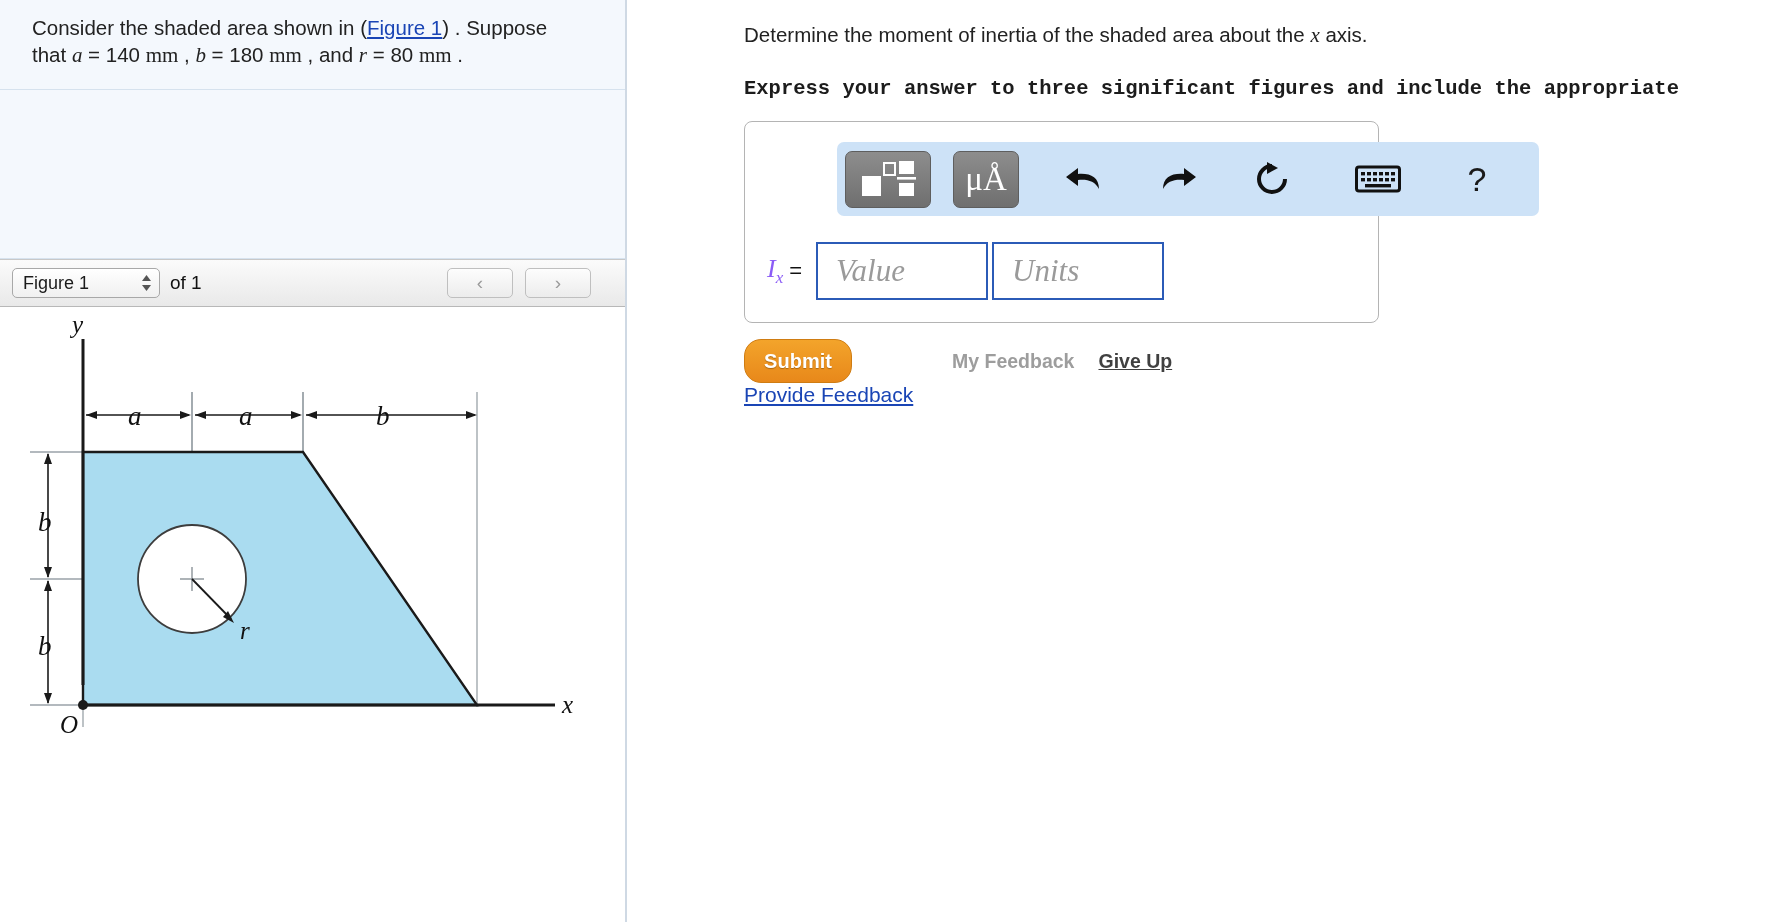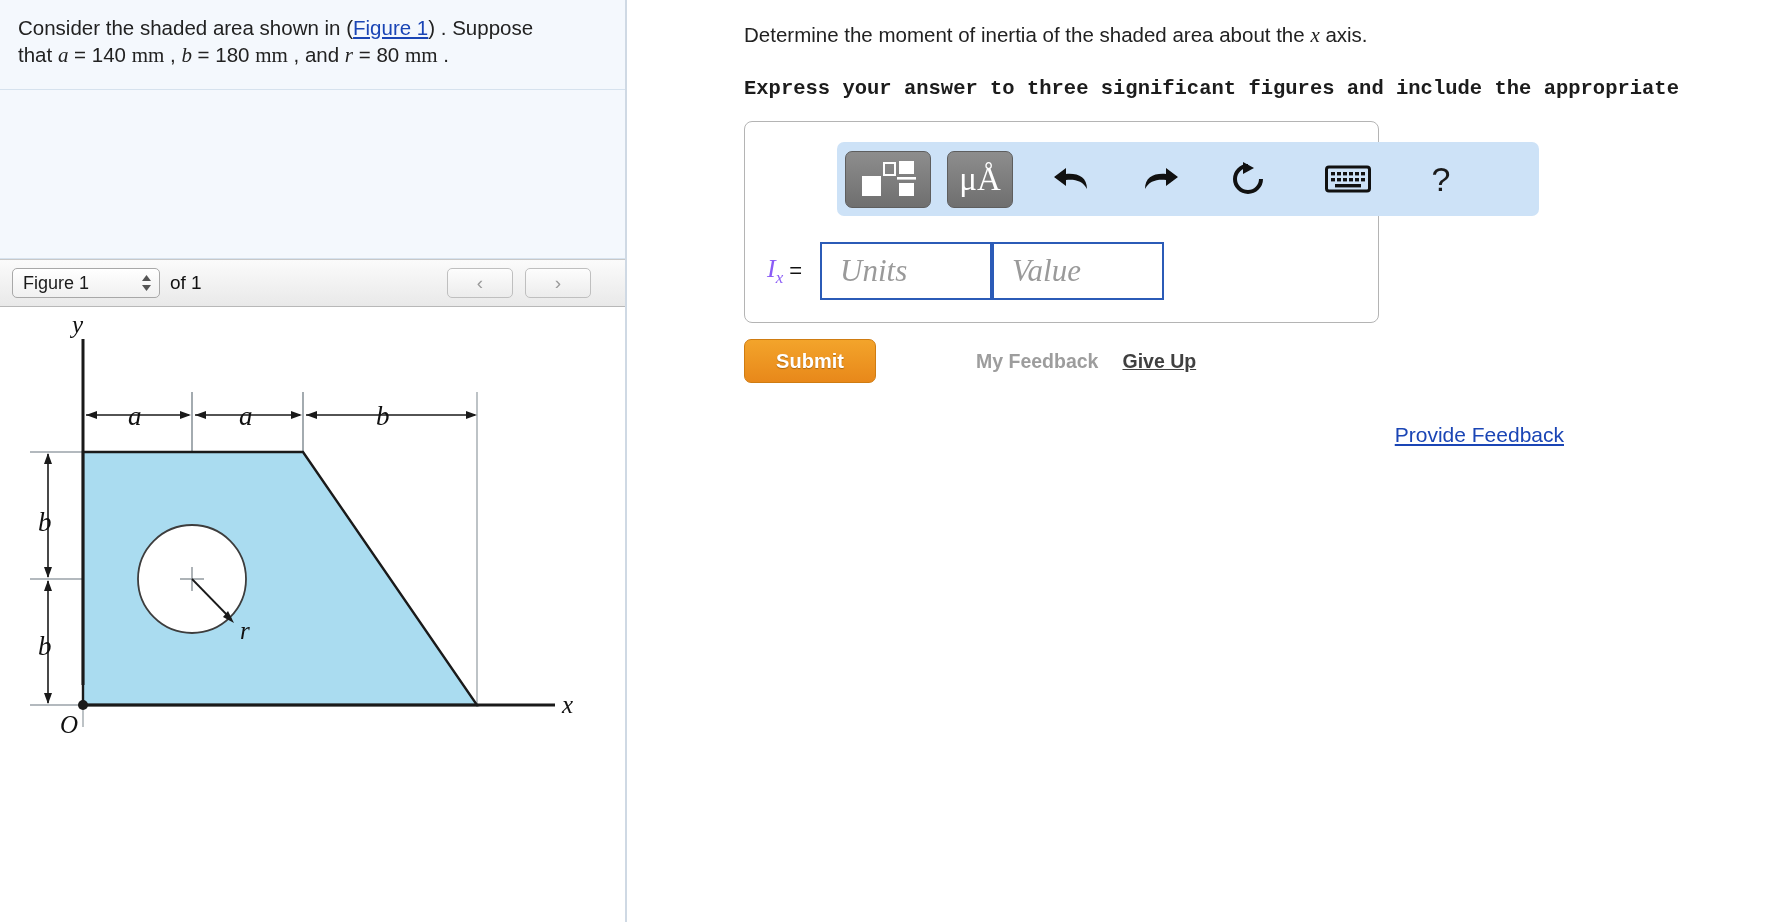--- a/index.html
+++ b/index.html
@@ -15,21 +15,21 @@
   
   .left-pane {
     position: absolute; left: 0; top: 0;
     width: 627px; height: 922px;
     background: #ffffff;
     border-right: 2px solid #cfd9e4;
   }
   .problem-statement {
     background: #f4f8fd;
     border-bottom: 1px solid #d6e2ee;
-    padding: 14px 20px 16px 18px;
+    padding: 14px 20px 16px 32px;
     min-height: 90px;
   }
   .problem-statement p {
     margin: 0;
     font-size: 20.5px;
     line-height: 1.32;
     color: #222222;
   }
   .math-it { font-family: "Liberation Serif", serif; font-style: italic; font-size: 21px; }
   .math-rm { font-family: "Liberation Serif", serif; font-style: normal; font-size: 21px; }
@@ -99,21 +99,21 @@
     background: #ffffff;
     position: relative;
   }
   .mathbar {
     position: absolute; left: 92px; top: 20px;
     width: 702px; height: 74px;
     background: #cde2f7;
     border-radius: 7px;
     display: flex; align-items: center;
     padding-left: 8px;
-    gap: 12px;
+    gap: 18px;
   }
   .tool-btn {
     width: 86px; height: 57px;
     border-radius: 7px;
     background-image: linear-gradient(#8d8d8d, #6f6f6f);
     border: 1px solid #5e5e5e;
     display: flex; align-items: center; justify-content: center;
     cursor: pointer;
     margin-right: 4px;
   }
@@ -157,42 +157,42 @@
     font-family: "Liberation Serif", serif;
     font-style: italic; font-size: 31px; color: #9a9a9a;
   }
 
   .action-row {
     margin-top: 16px;
     display: flex; align-items: center;
     width: 700px;
   }
   .submit-btn {
-    width: 132px; height: 44px;
+    width: 108px; height: 44px;
     background-image: linear-gradient(#f3a42b, #e8881a);
     border: 1px solid #cf7c12;
-    border-radius: 7px;
+    border-radius: 17px;
     color: #ffffff; font-weight: bold; font-size: 20px;
     display: flex; align-items: center; justify-content: center;
     cursor: pointer;
     text-shadow: 0 1px 1px rgba(120,70,0,.55);
   }
   .my-answers {
     margin-left: 100px;
     color: #9d9d9d; font-weight: bold; font-size: 19.5px;
     cursor: pointer;
   }
   .give-up {
     margin-left: 24px;
     color: #404040; font-weight: bold; font-size: 19.5px;
     text-decoration: underline; cursor: pointer;
   }
   .feedback-row {
-    margin-top: 40px; width: 820px;
-    display: flex; justify-content: flex-end;
+    width: 820px;
+    display: flex; 
   }
   .feedback-link {
     color: #1a45b5; font-size: 21px; text-decoration: underline; cursor: pointer;
   }
 </style>
 </head>
 <body>
 
 <div id="root">
 
@@ -354,25 +354,25 @@
         </div>
 
         <div class="help-btn">
           <span>?</span>
         </div>
       </div>
 
       <div class="field-row">
         <span class="var-label"><span>I</span><sub>x</sub></span>
         <span class="eq-sign">=</span>
+        <div class="answer-input">
+          <span class="ph">Value</span>
+        </div>
         <div class="answer-input second">
           <span class="ph">Units</span>
-        </div>
-        <div class="answer-input">
-          <span class="ph">Value</span>
         </div>
       </div>
     </div>
 
     <div class="action-row">
       <div class="submit-btn">
         <span>Submit</span>
       </div>
       <span class="my-answers">My Feedback</span>
       <span class="give-up">Give Up</span>

